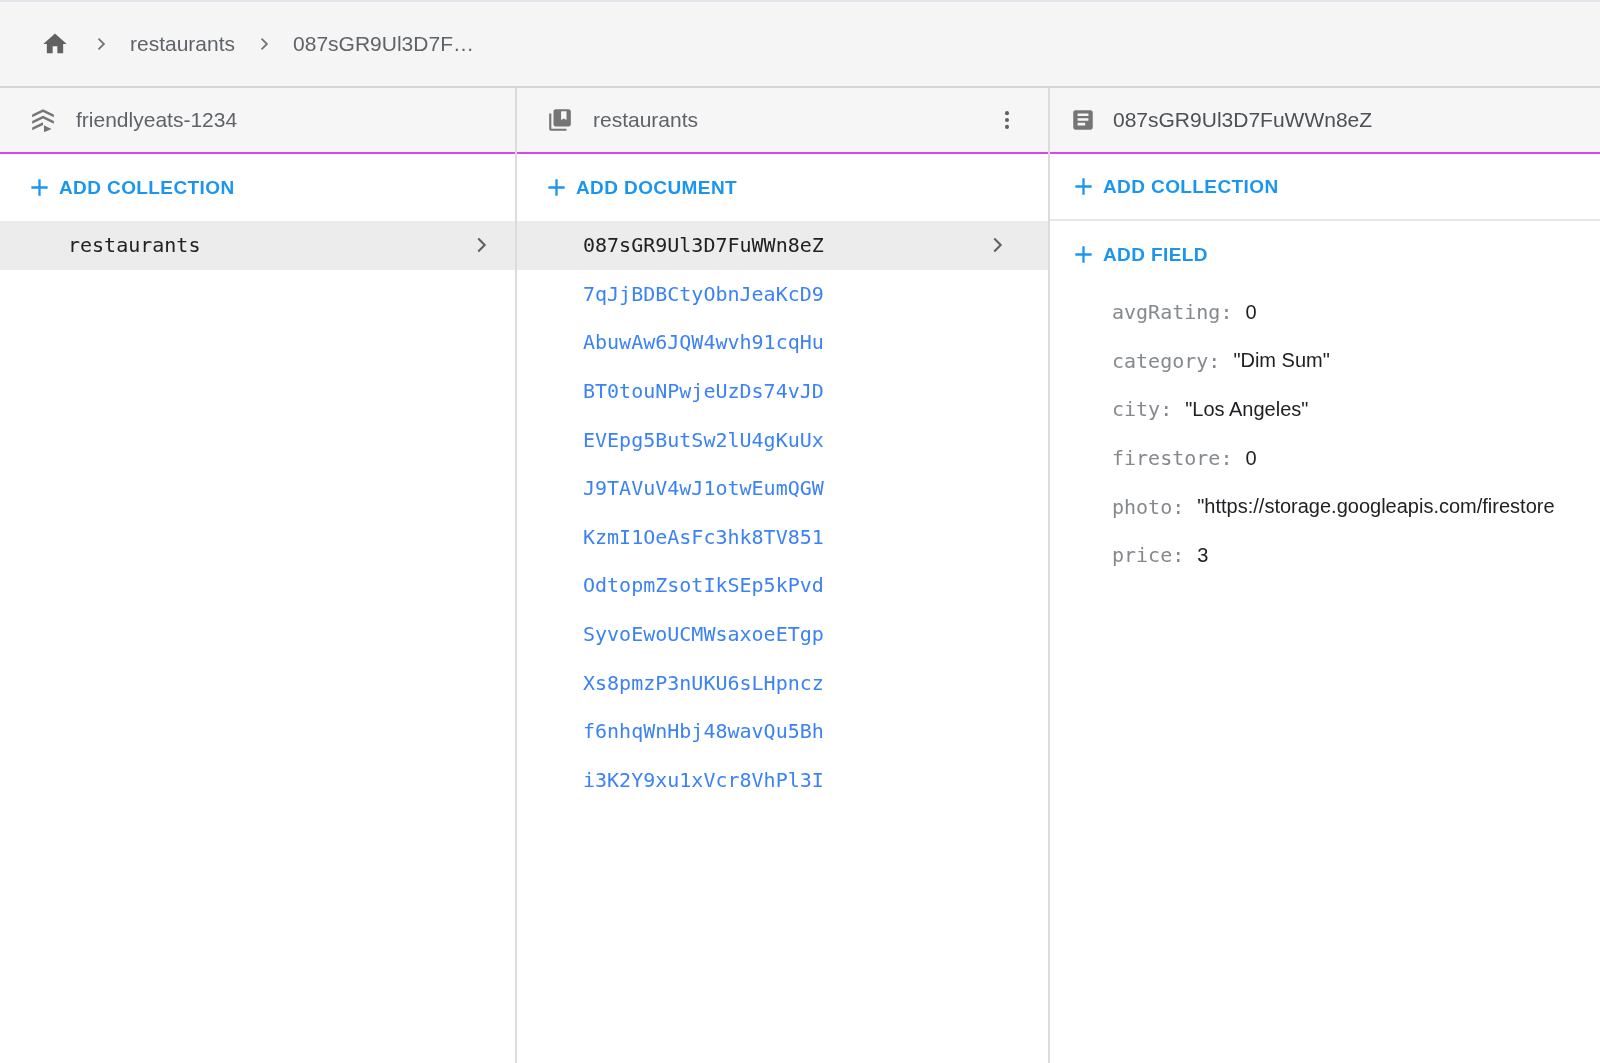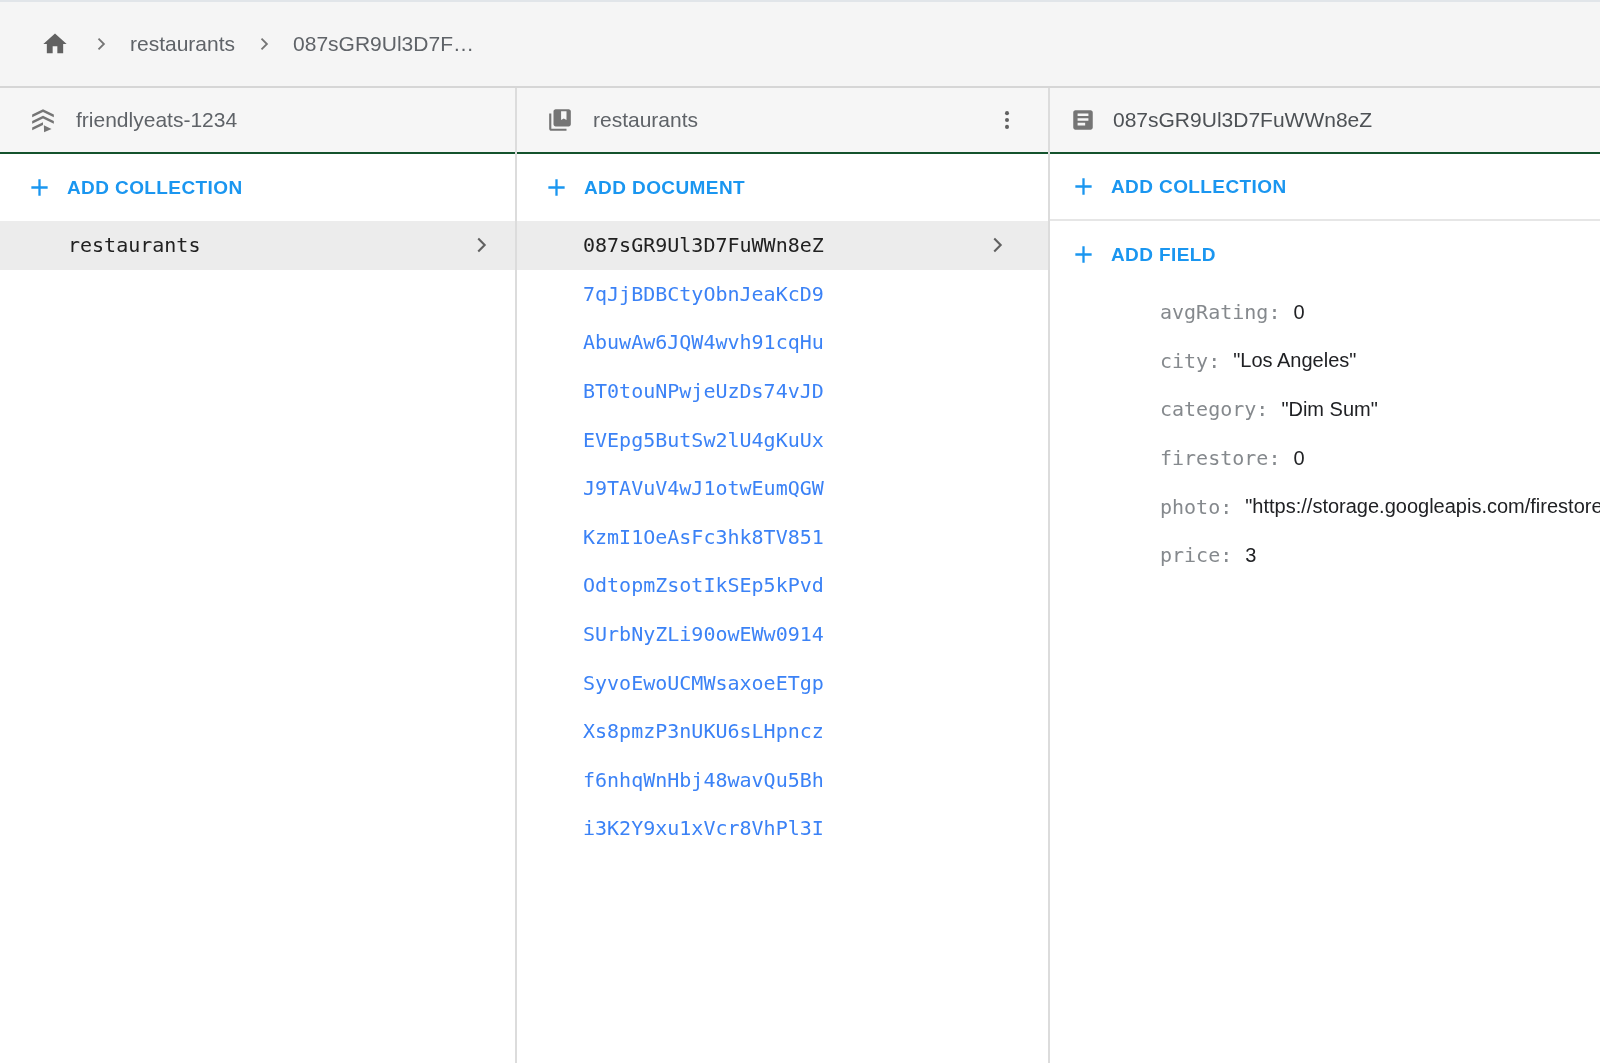--- a/index.html
+++ b/index.html
@@ -19,57 +19,57 @@
   .crumb-sep { display:flex; align-items:center; }
 
   
   .panels { display:flex; height:975px; }
   .panel { overflow:hidden; position:relative; background:#fff; }
   .panel-left  { width:517px;  border-right:2px solid #dcdcdc; }
   .panel-mid   { width:533px;  border-right:2px solid #dcdcdc; }
   .panel-right { flex:1; }
 
   .panel-header {
-    height:66px; background:#f6f6f6; border-bottom:2px solid #14532d;
+    height:66px; background:#f6f6f6; border-bottom:2px solid #d946ef;
     display:flex; align-items:center; gap:20px;
     padding:0 24px 0 30px;
   }
   .panel-right .panel-header { padding-left:20px; gap:17px; }
   .panel-title { font-size:21px; color:#5f6368; white-space:nowrap;
                  overflow:hidden; text-overflow:ellipsis; }
   .panel-right .panel-title { color:#4d5155; }
   .spacer { flex:1; }
 
   .icon-btn { display:flex; align-items:center; justify-content:center;
               width:34px; height:34px; cursor:pointer; flex:none; }
 
   
   .add-row {
-    height:67px; display:flex; align-items:center; gap:16px;
+    height:67px; display:flex; align-items:center; gap:8px;
     padding-left:28px; cursor:pointer; background:#fff;
   }
   .panel-right .add-row { padding-left:22px; }
   .add-row.rule { border-bottom:2px solid #e6e6e6; }
   .add-label { color:var(--accent,#1a96f0); font-size:19px; font-weight:700;
                letter-spacing:.4px; white-space:nowrap; }
 
   
   .list-row {
     height:48.6px; display:flex; align-items:center; justify-content:space-between;
     padding:0 22px 0 66px; font-size:20px; color:#3b82f6; cursor:pointer;
     white-space:nowrap;
   }
   .panel-left .list-row { padding-left:68px; padding-right:23px; }
   .panel-mid  .list-row { padding-right:40px; }
   .list-row.selected { background:#ececec; color:#212121; }
   .list-row .chev { visibility:hidden; flex:none; }
   .list-row.selected .chev { visibility:visible; }
 
   
-  .field-area { padding-top:0;margin-left:48px; }
+  .field-area { padding-top:0; }
   .field-row {
     height:48.6px; display:flex; align-items:center;
     padding-left:62px; white-space:nowrap; overflow:hidden; cursor:pointer;
   }
   .field-key { font-family:"DejaVu Sans Mono","Liberation Mono",monospace;
                font-size:20px; color:#85898d; flex:none; }
   .field-key::after { content:":"; }
   .field-value { font-size:20px; color:#202124; margin-left:13px; }
 
   svg { display:block; flex:none; }
@@ -205,26 +205,20 @@
           </svg>
         </div>
 
         <div class="list-row mono">
           <span>OdtopmZsotIkSEp5kPvd</span>
           <svg class="chev" width="22" height="22" viewBox="0 0 24 24" fill="none" stroke="#616161" stroke-width="2.3">
             <path d="M9 5l7 7-7 7"></path>
           </svg>
         </div>
 
-        <div class="list-row mono">
-          <span>SUrbNyZLi90owEWw0914</span>
-          <svg class="chev" width="22" height="22" viewBox="0 0 24 24" fill="none" stroke="#616161" stroke-width="2.3">
-            <path d="M9 5l7 7-7 7"></path>
-          </svg>
-        </div>
 
         <div class="list-row mono">
           <span>SyvoEwoUCMWsaxoeETgp</span>
           <svg class="chev" width="22" height="22" viewBox="0 0 24 24" fill="none" stroke="#616161" stroke-width="2.3">
             <path d="M9 5l7 7-7 7"></path>
           </svg>
         </div>
 
 
         <div class="list-row mono">
@@ -274,29 +268,29 @@
     </div>
 
     <div class="field-area">
 
         <div class="field-row">
           <span class="field-key">avgRating</span>
           <span class="field-value">0</span>
         </div>
 
         <div class="field-row">
+          <span class="field-key">category</span>
+          <span class="field-value">"Dim Sum"</span>
+        </div>
+
+        <div class="field-row">
           <span class="field-key">city</span>
           <span class="field-value">"Los Angeles"</span>
         </div>
 
-        <div class="field-row">
-          <span class="field-key">category</span>
-          <span class="field-value">"Dim Sum"</span>
-        </div>
-
 
         <div class="field-row">
           <span class="field-key">firestore</span>
           <span class="field-value">0</span>
         </div>
 
         <div class="field-row">
           <span class="field-key">photo</span>
           <span class="field-value">"https://storage.googleapis.com/firestore</span>
         </div>

